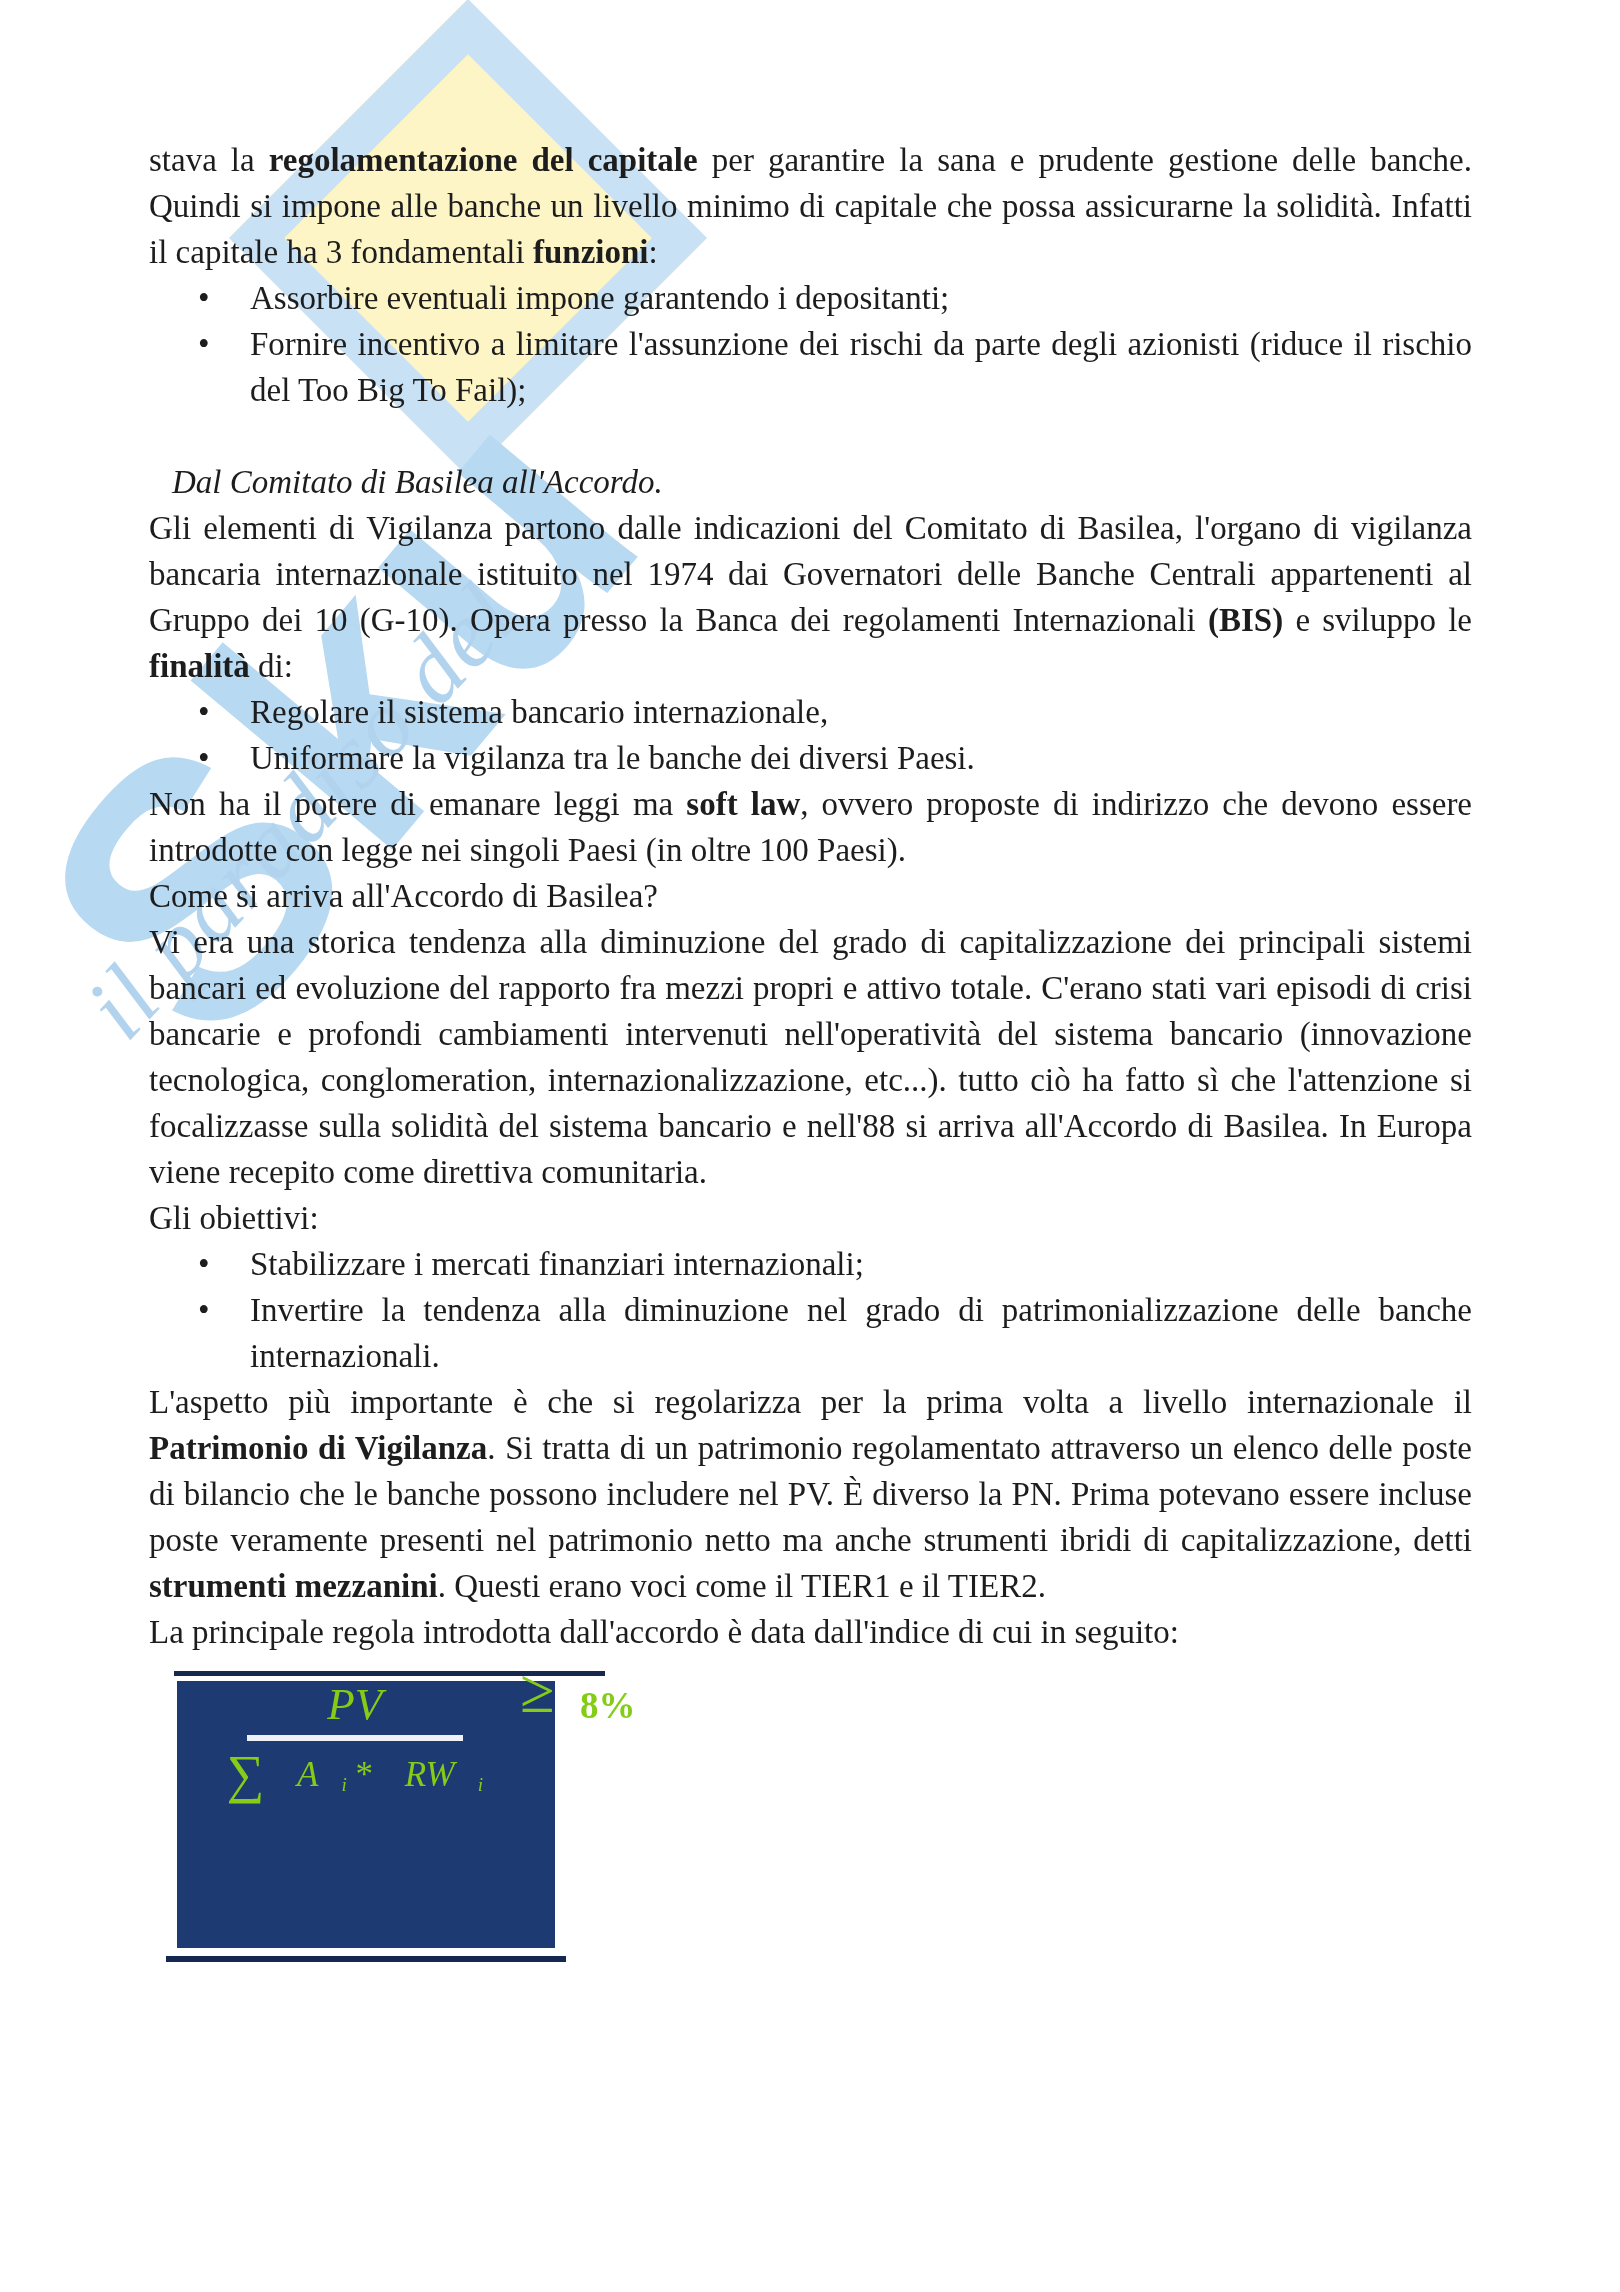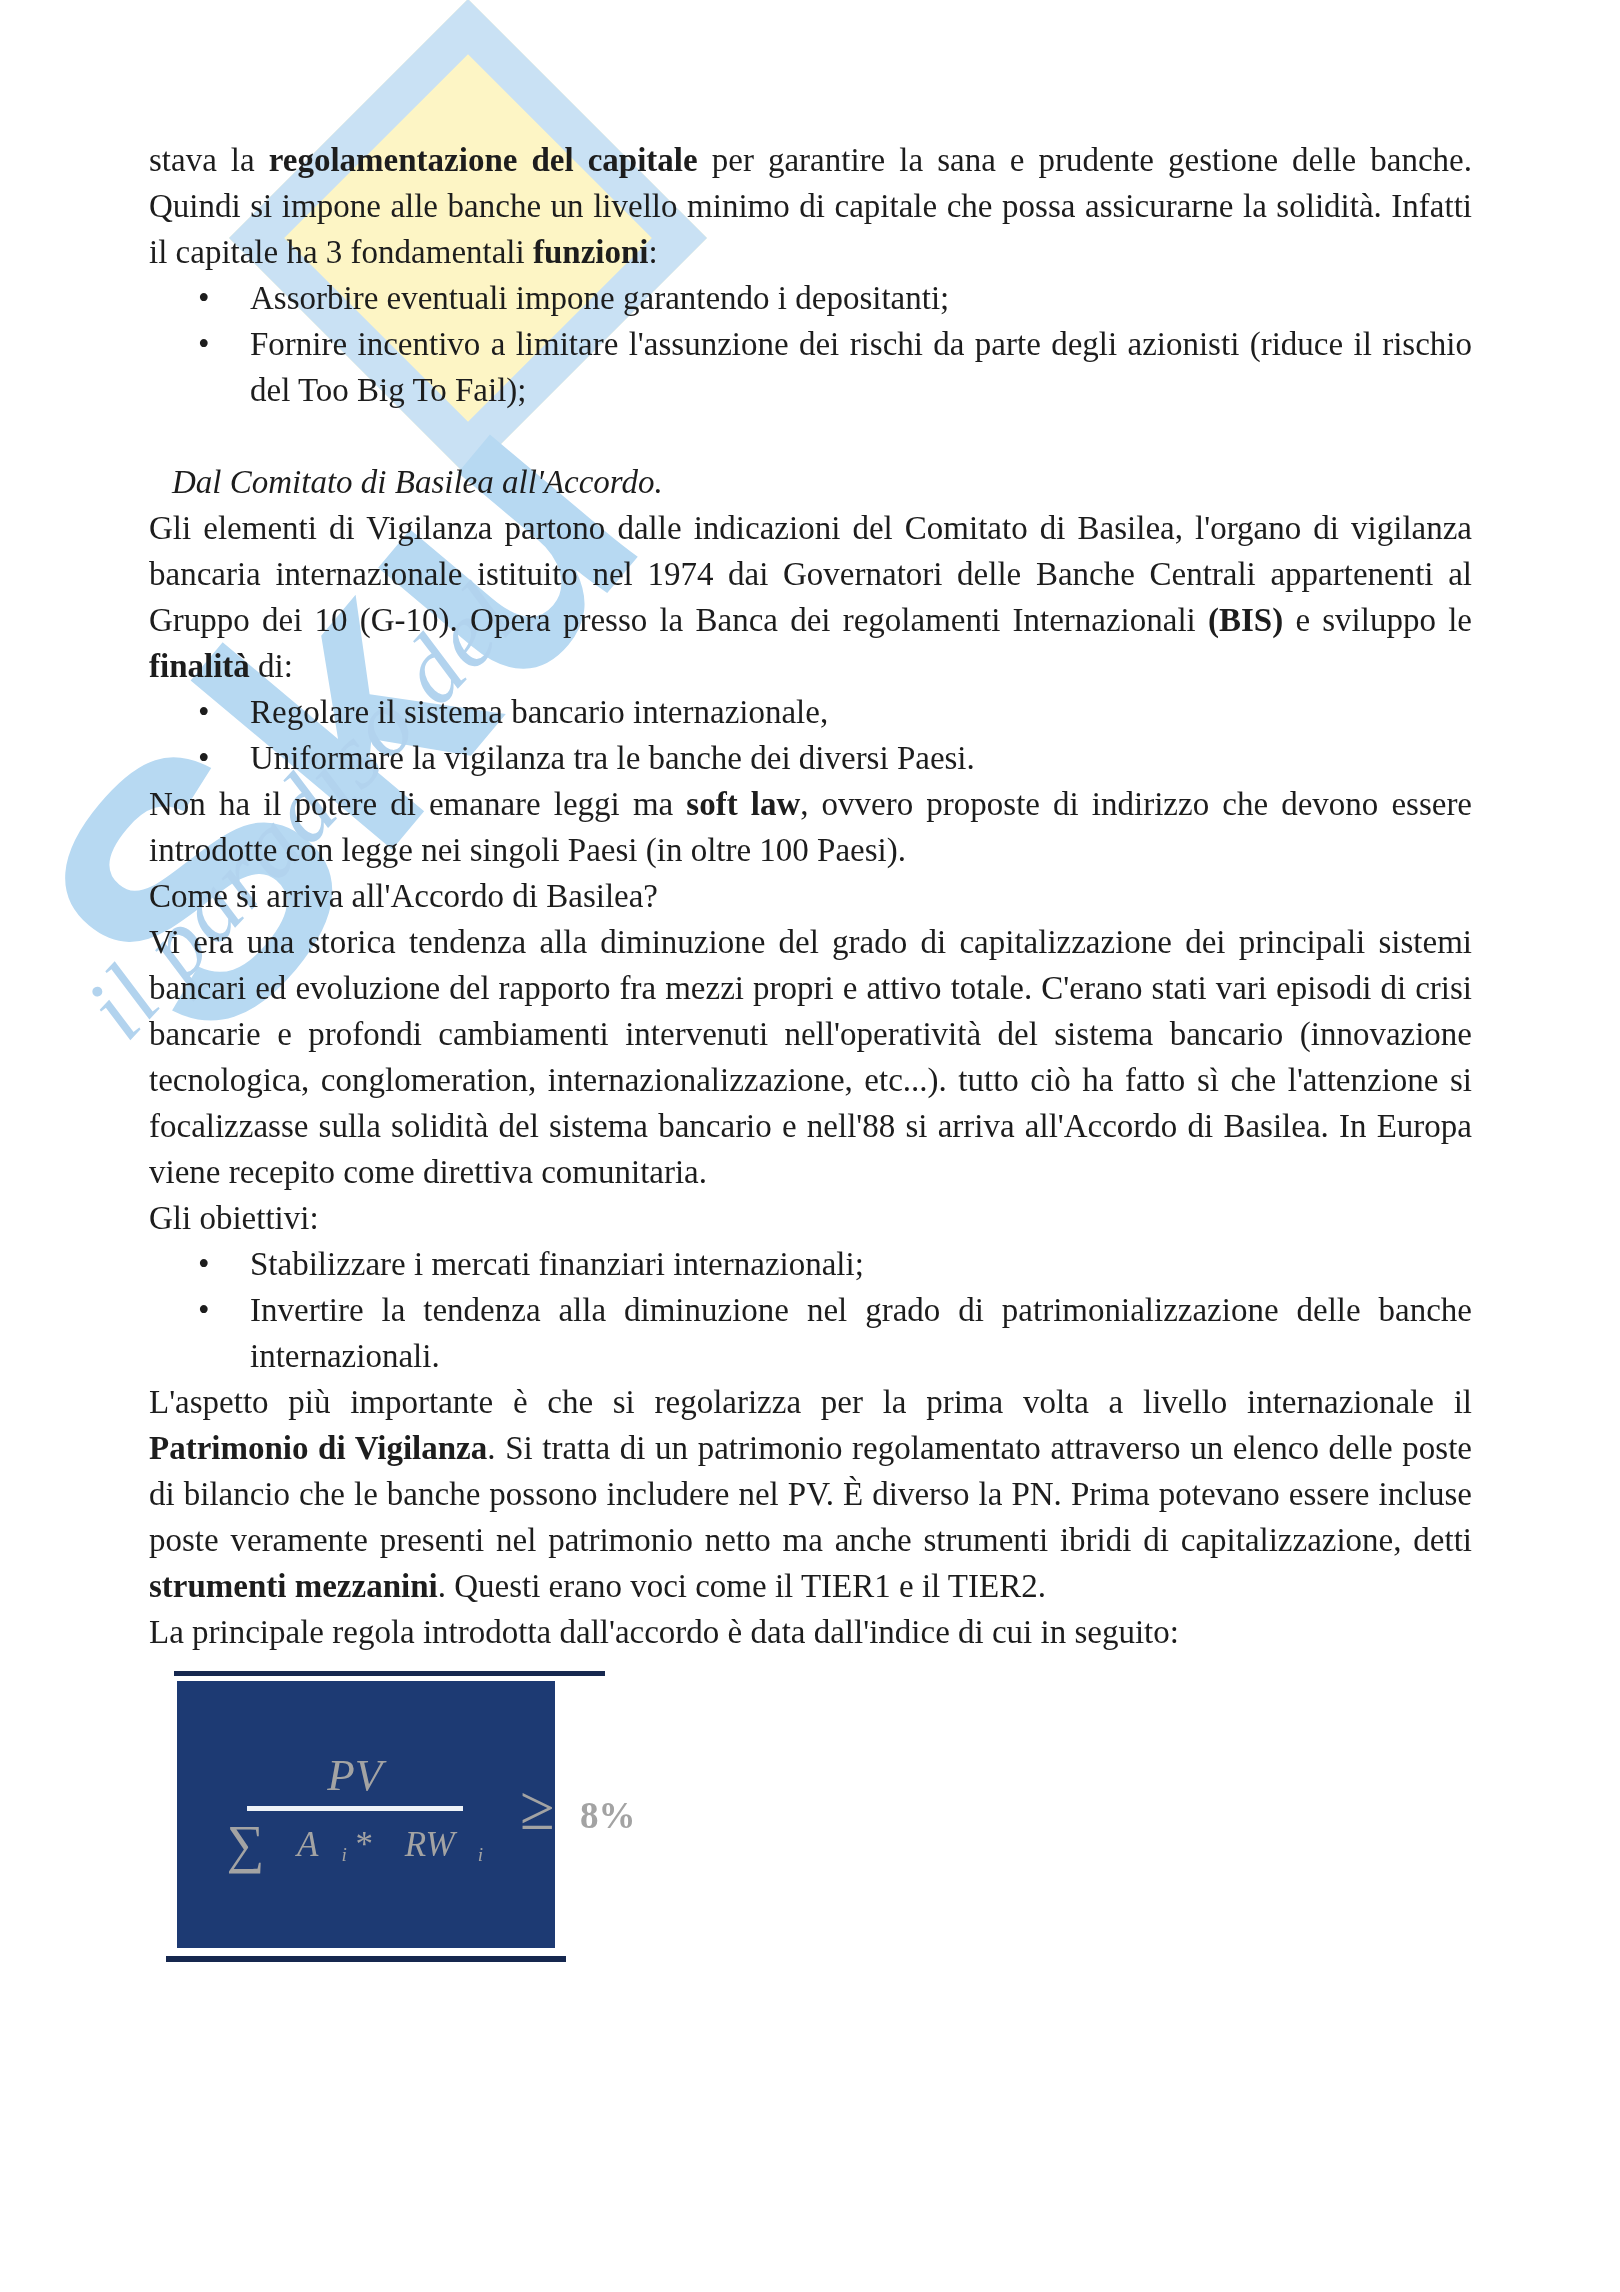--- a/index.html
+++ b/index.html
@@ -65,22 +65,22 @@
   .i{font-style:italic;margin-left:23px;}
   .sub{font-size:0.55em;vertical-align:-0.25em;}
 
   
   .formula-figure{margin:15.7px 0 0 24.5px;}
   .formula-rule-top{width:431px;height:4.9px;background:#16284f;}
   .formula-box{
     margin-top:5.9px;margin-left:3.9px;
     width:378px;height:267px;
     background:#1d3a73;
-    color:#a3a3a3;
-    display:flex;align-items:center;
+    color:#84cc16;
+    display:flex;
   }
   .frac{margin-left:49px;text-align:center;}
   .frac .num{font-size:45px;font-style:italic;}
   .frac .bar{width:216px;height:5.9px;background:#eef2f7;margin:7.8px auto 9.8px auto;}
   .frac .den{font-size:35px;white-space:nowrap;}
   .frac .sigma{font-size:53px;font-style:normal;vertical-align:-5.9px;margin-right:9.8px;}
   .rel{font-size:63px;margin-left:37px;margin-top:-13.7px;}
   .thr{font-size:37px;font-weight:bold;margin-left:25.5px;margin-top:2px;}
 </style>
 </head>

